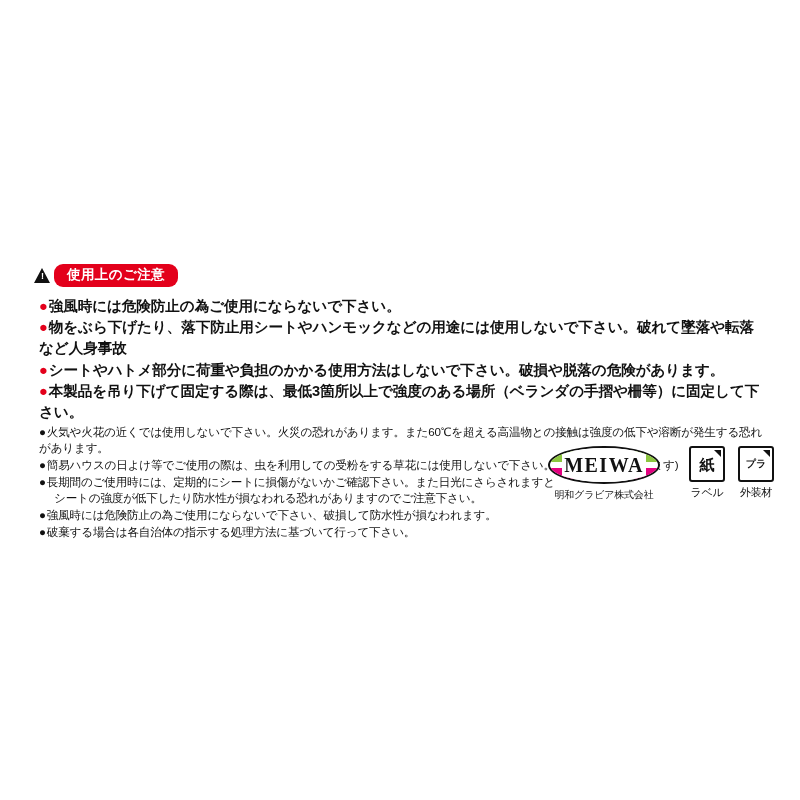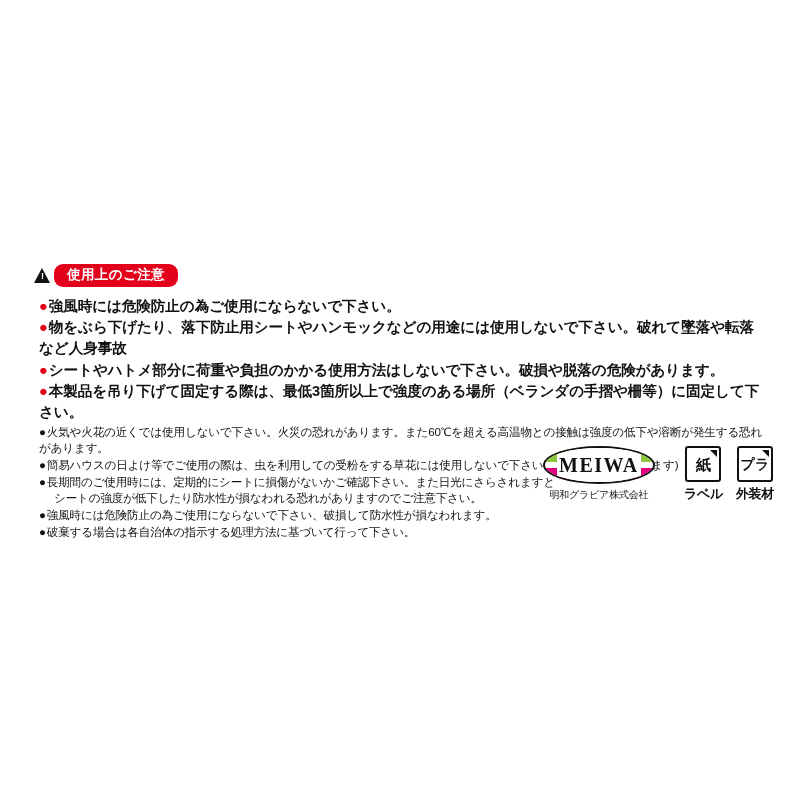--- a/index.html
+++ b/index.html
@@ -204,24 +204,23 @@
     position: absolute;
     right: 2px;
     top: 2px;
     width: 0;
     height: 0;
     border-left: 7px solid transparent;
     border-top: 7px solid #111111;
   }
   .mark-cap {
     margin-top: 3px;
-    font-size: 13px;
+    font-size: 11px;
     color: #111111;
     letter-spacing: -0.3px;
-    font-weight: bold;
   }
 </style>
 </head>
 <body>
 
 <div class="page">
 
   <div class="notice-block">
 
     <div class="heading-row">
@@ -290,20 +289,20 @@
       <div class="mark-box">
         <span class="corner"></span>
         <span class="glyph">紙</span>
       </div>
       <div class="mark-cap">ラベル</div>
     </div>
 
     <div class="mark">
       <div class="mark-box">
         <span class="corner"></span>
-        <span class="glyph" style="font-size:14px;">プラ</span>
+        <span class="glyph" style="font-size:10px;">プラ</span>
       </div>
       <div class="mark-cap">外装材</div>
     </div>
 
   </div>
 
 </div>
 
 </body></html>

